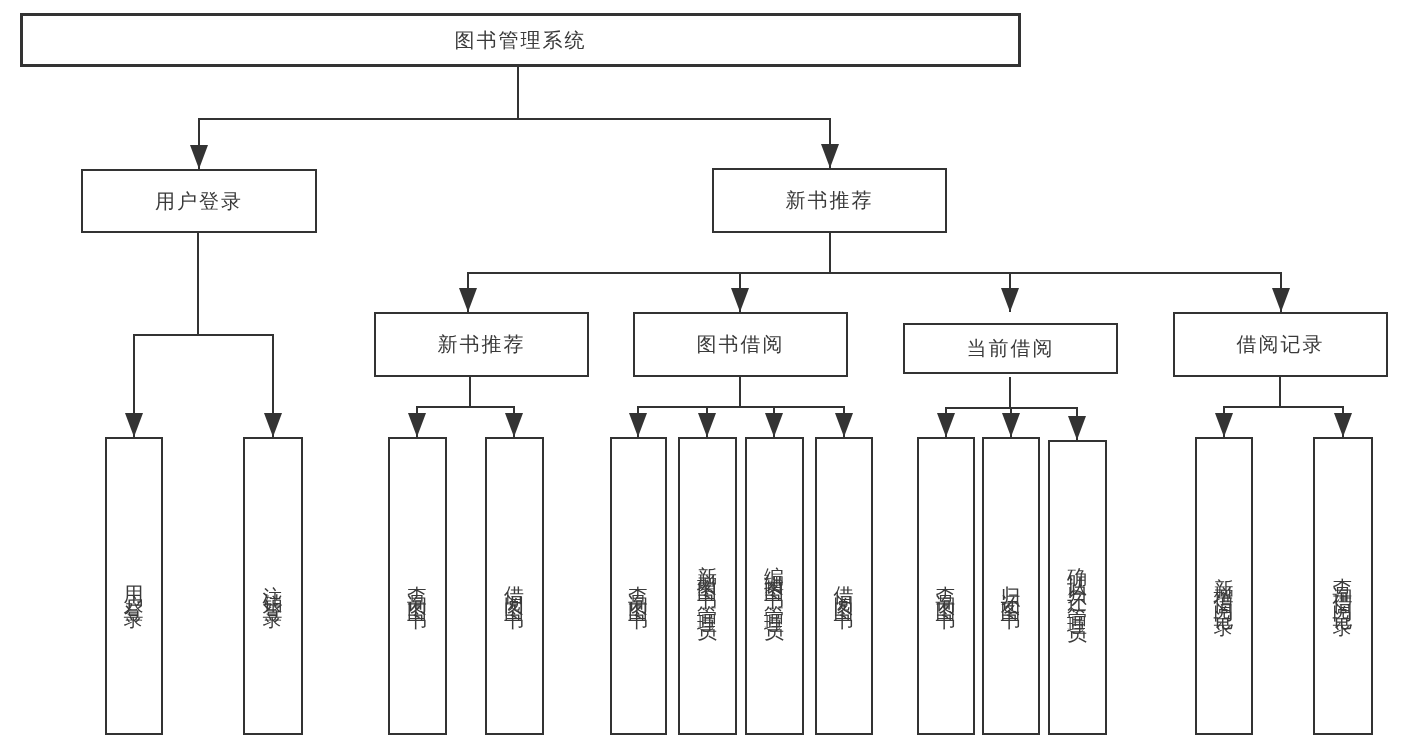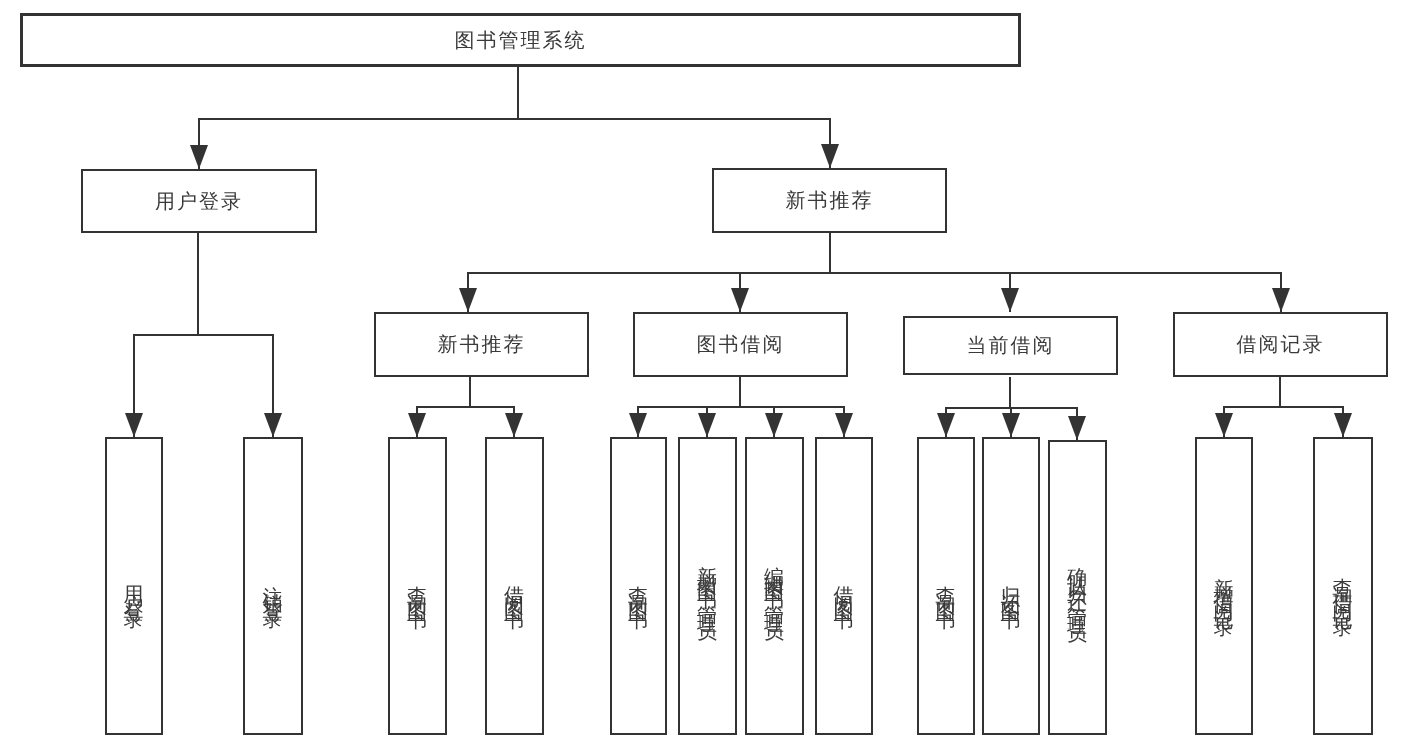--- a/index.html
+++ b/index.html
@@ -120,21 +120,21 @@
     </div>
     <div class="box h" style="left: 712px; top: 168px; width: 235px; height: 65px;">
       <span>新书推荐</span>
     </div>
     <div class="box h" style="left: 374px; top: 312px; width: 215px; height: 65px;">
       <span>新书推荐</span>
     </div>
     <div class="box h" style="left: 633px; top: 312px; width: 215px; height: 65px;">
       <span>图书借阅</span>
     </div>
-    <div class="box h" style="left: 903px; top: 316px; width: 215px; height: 59px; text-align: center;">
+    <div class="box h" style="left: 903px; top: 323px; width: 215px; height: 51px; text-align: center;">
       <span>当前借阅</span>
     </div>
     <div class="box h" style="left: 1173px; top: 312px; width: 215px; height: 65px;">
       <span>借阅记录</span>
     </div>
     <div class="box v" style="left: 105px; top: 437px; width: 58px; height: 298px;">
       <span>用户登录</span>
     </div>
     <div class="box v" style="left: 243px; top: 437px; width: 60px; height: 298px;">
       <span>注销登录</span>

